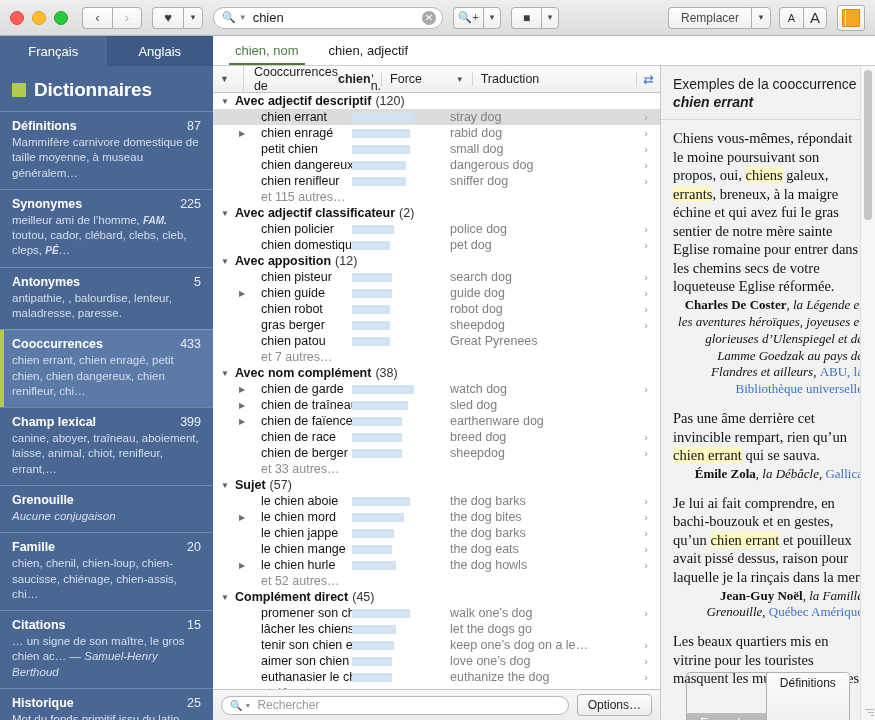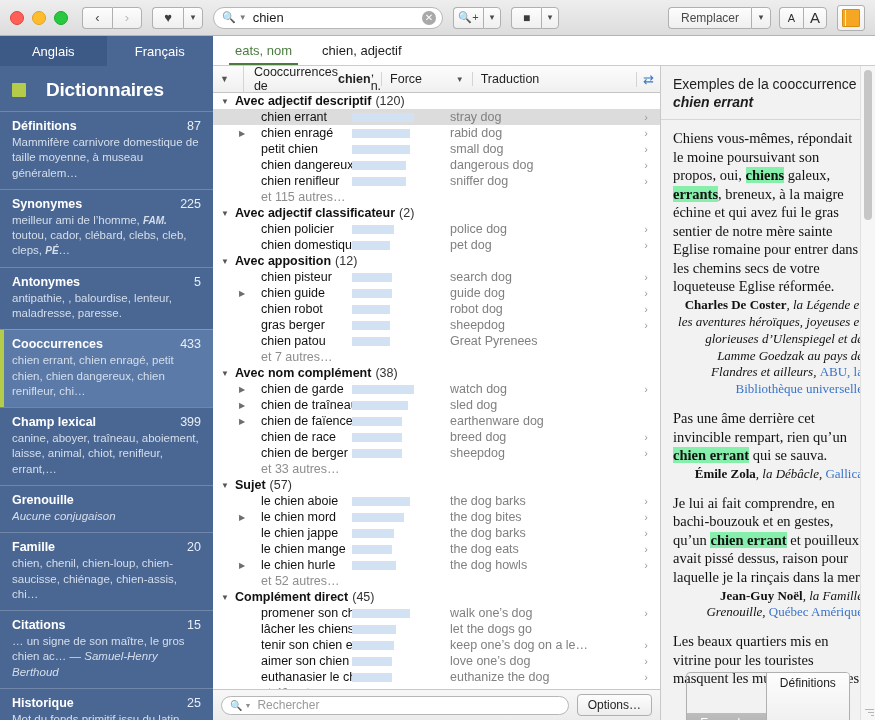--- a/index.html
+++ b/index.html
@@ -110,21 +110,21 @@
   .wtab.active{color:#4a7c3f;border-bottom-color:#4a7c3f;font-weight:400;}
 
   
   .cols{display:flex;width:875px;height:654px;}
 
   
   .sidebar{
     width:213px;background:#4a6693;box-sizing:border-box;
     color:#fff;overflow:hidden;flex:0 0 213px;position:relative;
   }
-  .dicthead{display:flex;align-items:center;gap:20px;padding:13px 0 10px 12px;}
+  .dicthead{display:flex;align-items:center;gap:8px;padding:13px 0 10px 12px;}
   .dictsq{width:14px;height:14px;background:#b5cc4a;border-radius:1px;}
   .dicttitle{font-size:19px;font-weight:bold;letter-spacing:-.2px;}
   .sitem{
     padding:7px 12px 8px 12px;border-top:1px solid rgba(255,255,255,.22);
     position:relative;box-sizing:border-box;
   }
   .sitem.sel{background:#5b7aa8;}
   .sitem.sel:before{content:"";position:absolute;left:0;top:0;bottom:0;width:4px;background:#b5cc4a;}
   .srow{display:flex;align-items:baseline;justify-content:space-between;}
   .sttl{font-size:12.5px;font-weight:bold;color:#ffffff;}
@@ -205,21 +205,21 @@
     padding:10px 12px 8px 12px;border-bottom:1px solid #d6d6d6;
     font-size:14px;color:#1d1d1d;line-height:1.25;background:#f2f2f2;
   }
   .rhead b{font-style:italic;font-weight:bold;}
   .rbody{
     flex:1;overflow:hidden;padding:9px 12px 0 12px;
     font-family:"Liberation Serif", serif;
     font-size:14.5px;color:#111;line-height:1.28;background:#f2f2f2;
   }
   .quote{margin-bottom:11px;}
-  .qtext mark{background:#86efac;color:#111;font-weight:bold;}
+  .qtext mark{background:#fef9c3;color:#111;}
   .attrib{text-align:right;margin-top:1px;font-size:13px;line-height:1.3;}
   .attrib .auth{font-weight:bold;}
   .attrib .work{font-style:italic;}
   .attrib .src{color:#3a74c8;}
   .rfoot{
     height:34px;display:flex;align-items:center;justify-content:center;
     background:#f2f2f2;
   }
   .seg{
     display:flex;border:1px solid #b0b0b0;border-radius:4px;overflow:hidden;
@@ -313,25 +313,25 @@
         </div>
     </div>
 
     <div class="bookbtn">
       <div class="bookico"></div>
     </div>
   </div>
 
   <div class="tabstrip">
     <div class="langtabs">
+      <div class="langtab">Français</div>
       <div class="langtab active">Anglais</div>
-      <div class="langtab">Français</div>
     </div>
     <div class="worktabs">
-      <div class="wtab active">eats, nom</div>
+      <div class="wtab active">chien, nom</div>
       <div class="wtab">chien, adjectif</div>
     </div>
   </div>
 
   <div class="cols">
 
     <div class="sidebar">
       <div class="dicthead">
         <div class="dictsq"></div>
         <div class="dicttitle">Dictionnaires</div>

